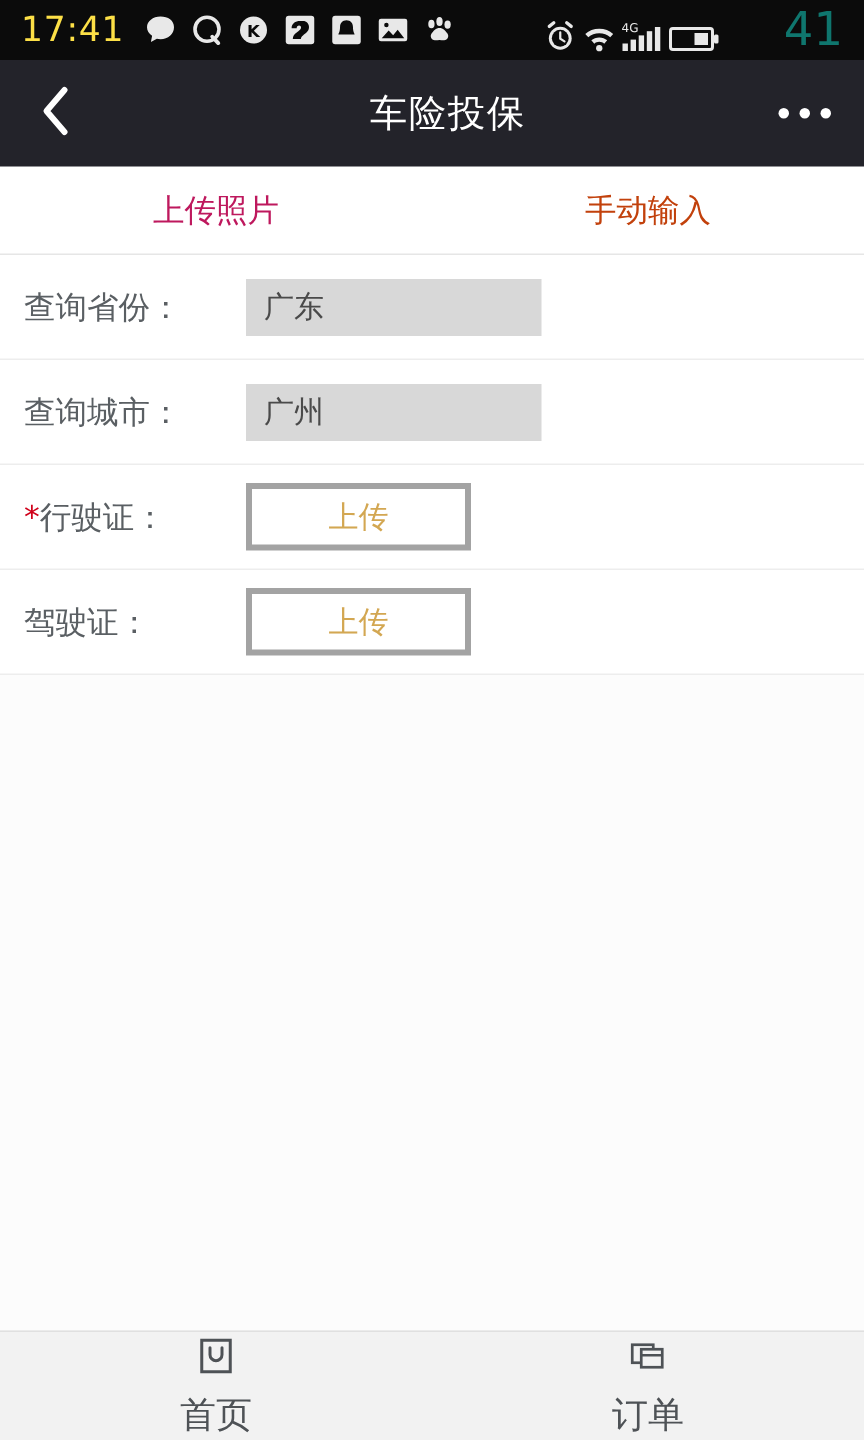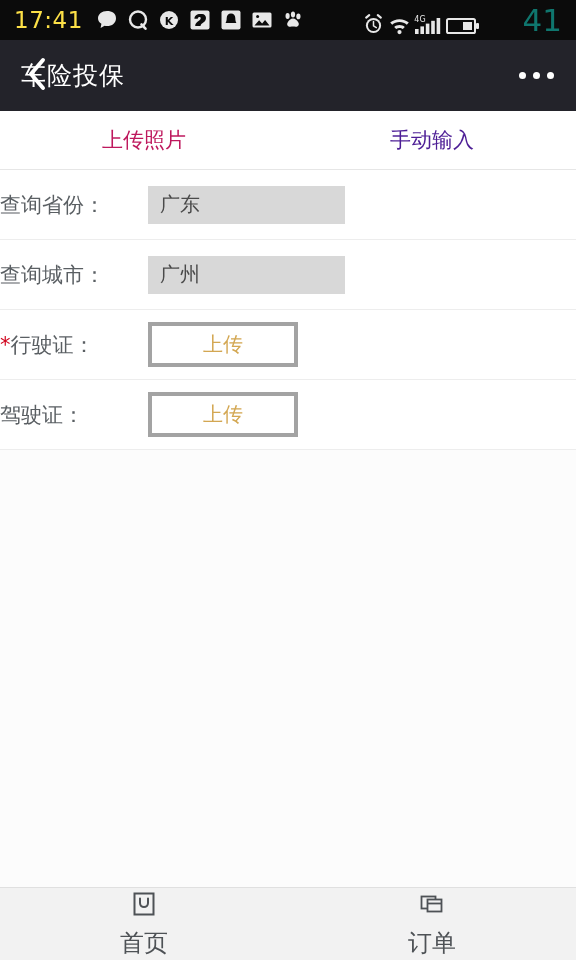--- a/index.html
+++ b/index.html
@@ -71,21 +71,21 @@
   .nav-back {
     width: 74px;
     height: 71px;
     display: flex;
     align-items: center;
     justify-content: center;
   }
   .nav-title {
     position: absolute;
     left: 0; right: 0;
-    text-align: left;
+    text-align: center;
     color: #FFFFFF;
     font-size: 25px;
     letter-spacing: 1px;
     pointer-events: none;
     margin-left: 21px;
   }
   .nav-more {
     margin-left: auto;
     margin-right: 22px;
     display: flex;
@@ -107,34 +107,35 @@
     display: flex;
     border-bottom: 1px solid #E6E6E6;
     flex: 0 0 auto;
   }
   .tab {
     flex: 1;
     display: flex;
     align-items: center;
     justify-content: center;
     font-size: 21px;
-    color: #4c1d95;
+    color: #c2410c;
   }
   .tab.active { color: #be185d; }
 
   
   .form {
     background: #FFFFFF;
     flex: 0 0 auto;
   }
   .form-row {
     height: 70px;
     display: flex;
     align-items: center;
     border-bottom: 1px solid #EDEDED;
+    padding-left: 16px;
     box-sizing: border-box;
   }
   .row-label {
     width: 148px;
     font-size: 21px;
     color: #5A5F63;
     flex: 0 0 auto;
     white-space: nowrap;
   }
   .req-star {

